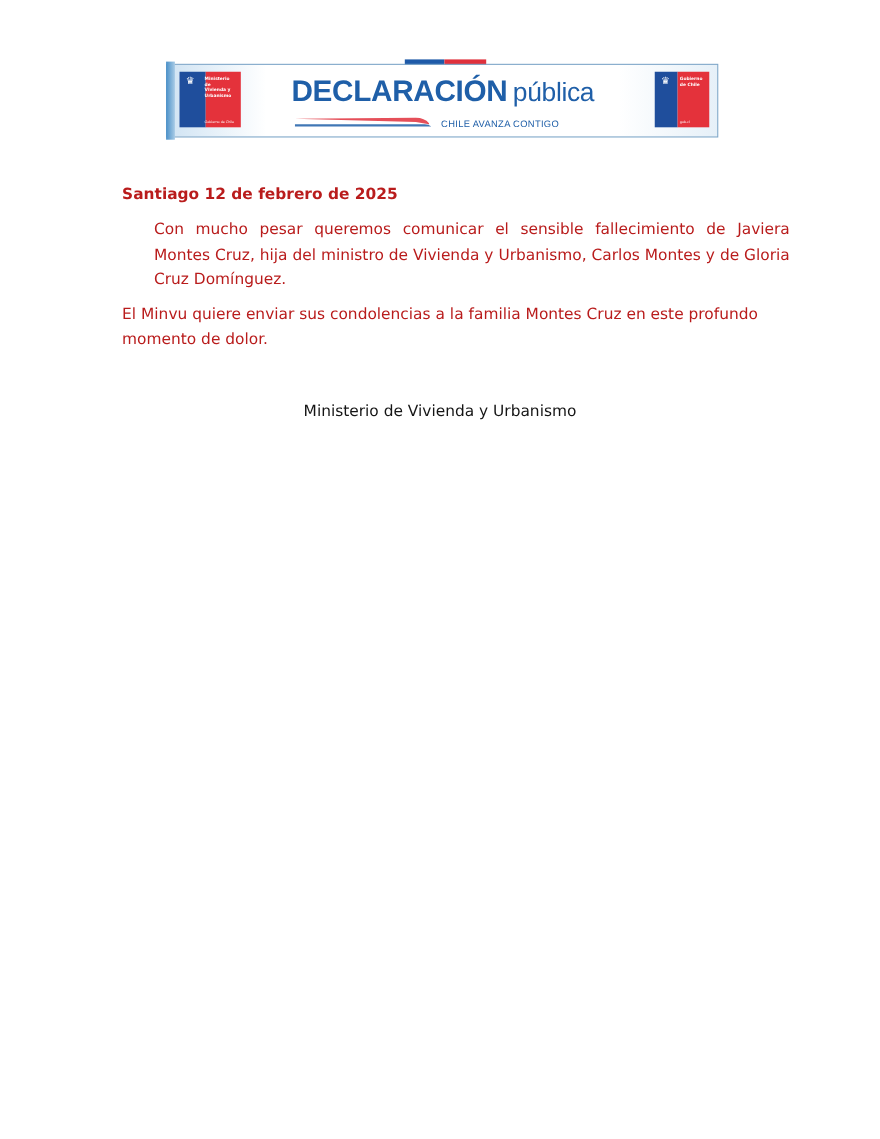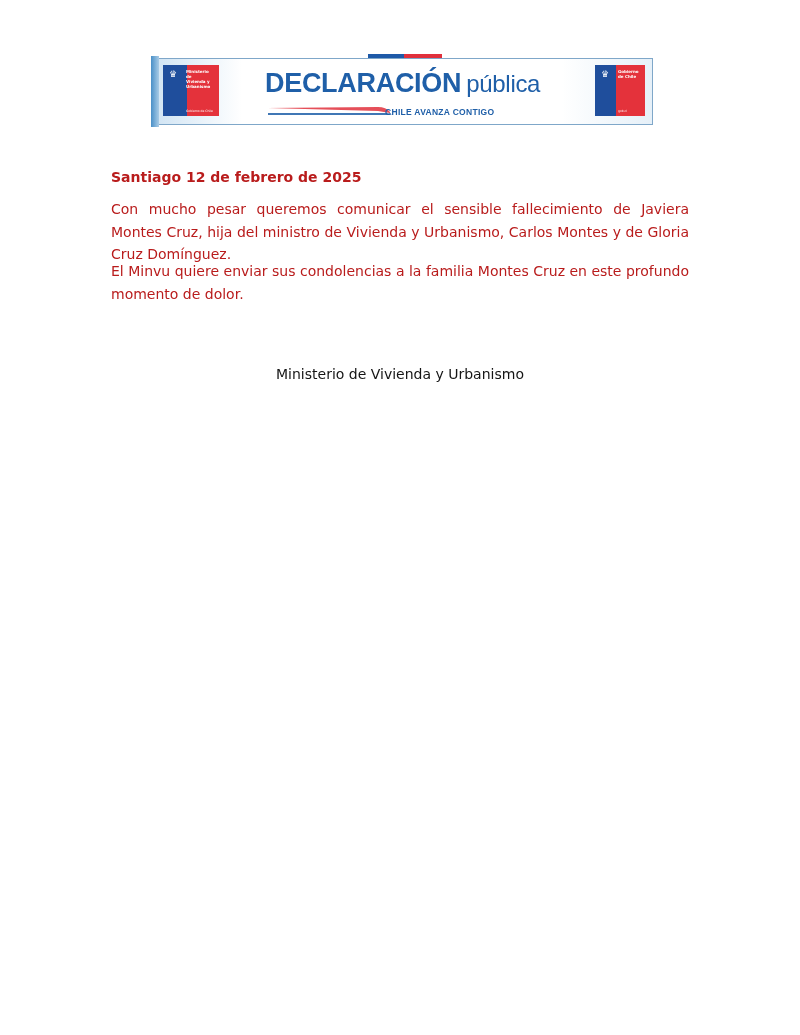--- a/index.html
+++ b/index.html
@@ -26,29 +26,29 @@
   .logo .foot { position: absolute; left: 23px; bottom: 3px; font-size: 3px; color: #fff; }
   .logo.left  { left: 163px; width: 56px; }
   .logo.right { left: 595px; }
 
   .decl { position: absolute; left: 265px; top: 67px; font-family: "Liberation Sans", sans-serif;
           font-size: 27px; line-height: 32px; color: #1f5fa8; white-space: nowrap; letter-spacing: -0.3px; }
   .decl b { font-weight: bold; }
   .decl span.light { font-weight: normal; font-size: 24px; margin-left: 5px; }
 
   .swoosh { position: absolute; left: 268px; top: 104px; width: 125px; height: 12px; }
-  .tagline { position: absolute; left: 385px; top: 107px; font-family: "Liberation Sans", sans-serif;
-             font-size: 8.5px; font-weight: bold; color: #1f5fa8; letter-spacing: 0.3px; white-space: nowrap; }
+  .tagline { position: absolute; left: 401px; top: 107px; font-family: "Liberation Sans", sans-serif;
+             font-size: 8.5px; font-weight: normal; color: #1f5fa8; letter-spacing: 0.3px; white-space: nowrap; }
 
   
   .text { position: absolute; left: 111px; width: 578px; font-size: 14px; line-height: 22.5px;
           text-align: justify; color: #b91c1c; }
   .date { top: 166px; font-weight: bold; }
-  .p1 { top: 198px; }
-  .p2 { top: 260px; }
+  .p1 { top: 198px; margin-left: 29px; }
+  .p2 { top: 275px; }
   .sign { position: absolute; left: 0; width: 800px; top: 363px; text-align: center;
           font-size: 14px; line-height: 22px; color: #151515; }
 </style>
 </head>
 <body>
 
 <div class="top-accent blue"></div>
 <div class="top-accent red"></div>
 <div class="banner"></div>
 <div class="banner-shadow"></div>

